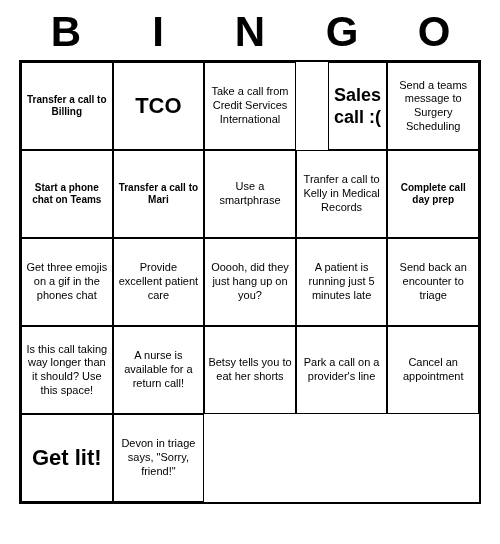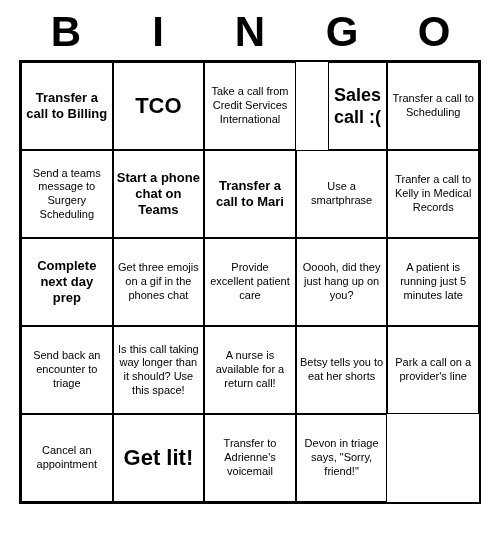--- a/index.html
+++ b/index.html
@@ -51,52 +51,50 @@
       font-size: 22px;
       font-weight: bold;
     }
     .cell.medium-text {
       font-size: 18px;
       font-weight: bold;
       margin-left: 32px;
     }
     .cell.bold {
       font-weight: bold;
-      font-size: 13px;
+      font-size: 10px;
     }
   </style>
 </head>
 <body>
 
 <div class="bingo-title">
   <span>B</span>
   <span>I</span>
   <span>N</span>
   <span>G</span>
   <span>O</span>
 </div>
 
 <div class="bingo-grid" id="grid">
 <div class="cell bold">Transfer a call to Billing</div>
     <div class="cell large-text">TCO</div>
     <div class="cell">Take a call from Credit Services International</div>
     <div class="cell medium-text">Sales call :(</div>
-    <div class="cell">Transfer a call to Scheduling</div>
     <div class="cell">Send a teams message to Surgery Scheduling</div>
     <div class="cell bold">Start a phone chat on Teams</div>
     <div class="cell bold">Transfer a call to Mari</div>
     <div class="cell">Use a smartphrase</div>
     <div class="cell">Tranfer a call to Kelly in Medical Records</div>
-    <div class="cell bold">Complete next day prep</div>
+    <div class="cell bold">Complete call day prep</div>
     <div class="cell">Get three emojis on a gif in the phones chat</div>
     <div class="cell">Provide excellent patient care</div>
     <div class="cell">Ooooh, did they just hang up on you?</div>
     <div class="cell">A patient is running just 5 minutes late</div>
     <div class="cell">Send back an encounter to triage</div>
     <div class="cell">Is this call taking way longer than it should? Use this space!</div>
     <div class="cell">A nurse is available for a return call!</div>
     <div class="cell">Betsy tells you to eat her shorts</div>
     <div class="cell">Park a call on a provider's line</div>
     <div class="cell">Cancel an appointment</div>
     <div class="cell large-text">Get lit!</div>
-    <div class="cell">Transfer to Adrienne's voicemail</div>
     <div class="cell">Devon in triage says, "Sorry, friend!"</div>
   </div>
 
 </body></html>

